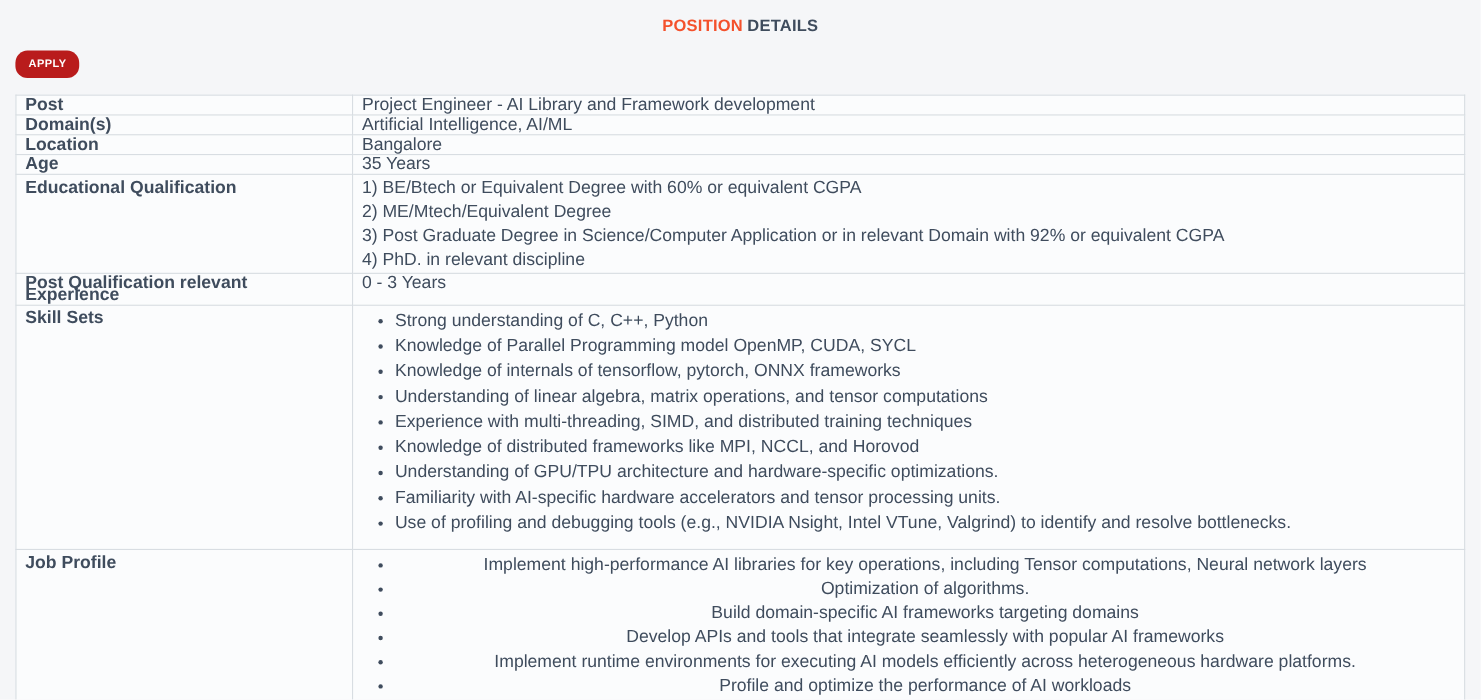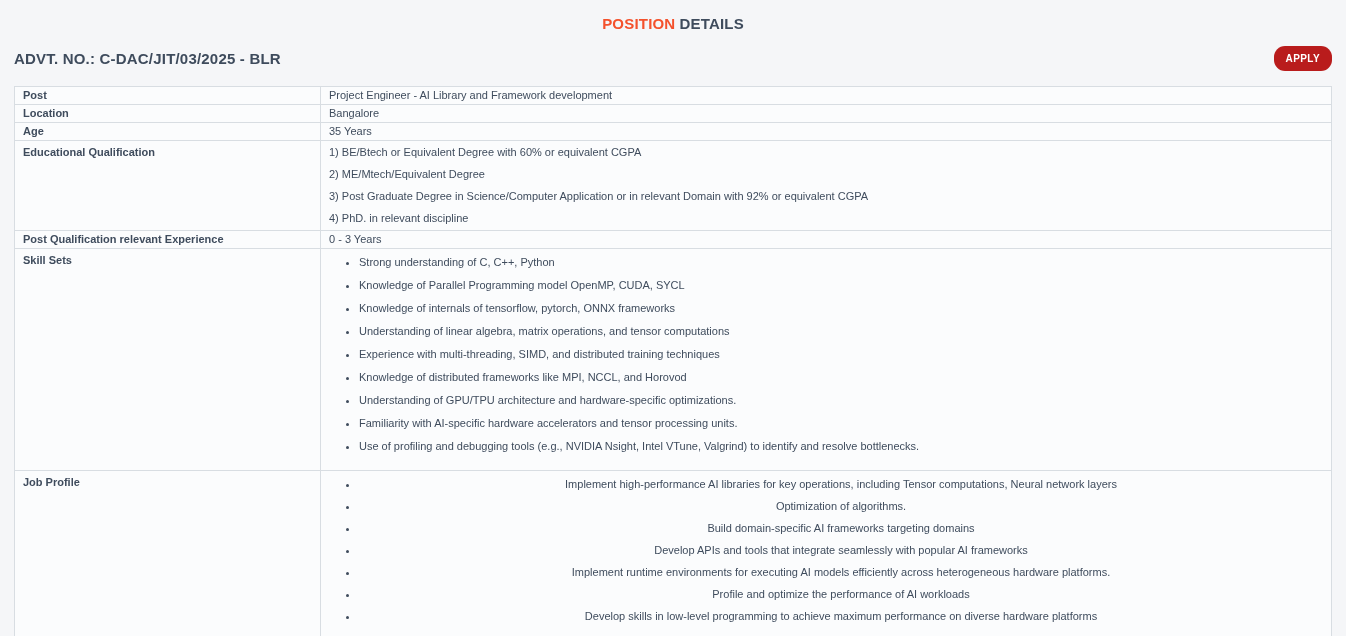--- a/index.html
+++ b/index.html
@@ -38,21 +38,21 @@
   .table-wrap { margin: 15px 14px 0 14px; }
   table.details {
     width: 100%;
     border-collapse: collapse;
     table-layout: fixed;
     background: #fbfcfd;
   }
   table.details td {
     border: 1px solid #d8dde2;
     vertical-align: top;
-    font-size: 11px;
+    font-size: 16px;
     line-height: 11px;
     color: #3f4c5d;
     padding: 3px 8px;
   }
   td.label-cell { width: 306px; font-weight: bold; }
   tr.row-paragraphs td, tr.row-bullets td { padding-top: 6px; padding-bottom: 6px; }
   td.value-cell p { margin: 0 0 11px 0; line-height: 11px; }
   td.value-cell p:last-child { margin-bottom: 0; }
   td.value-cell ul { margin: 2px 0 0 0; padding-left: 30px; list-style: disc outside; }
   tr.row-skills li { margin-bottom: 12px; line-height: 11px; }
@@ -62,30 +62,33 @@
 </head>
 <body>
 
 <div class="page-header">
   <div class="page-title">
     <span class="hl">POSITION</span><span class="rest">DETAILS</span>
   </div>
 </div>
 
 <div class="subheader">
-  <div class="advt">ADVT. NO.: C-DAC/JIT/03/2025 - BLR</div>
   <button class="apply-btn">APPLY</button>
 </div>
 
 <div class="table-wrap">
   <table class="details">
     <tbody id="details-tbody">
         <tr class="row-text">
           <td class="label-cell">Post</td>
           <td class="value-cell"><span>Project Engineer - AI Library and Framework development</span></td>
+        </tr>
+        <tr class="row-text">
+          <td class="label-cell">Domain(s)</td>
+          <td class="value-cell"><span>Artificial Intelligence, AI/ML</span></td>
         </tr>
         <tr class="row-text">
           <td class="label-cell">Location</td>
           <td class="value-cell"><span>Bangalore</span></td>
         </tr>
         <tr class="row-text">
           <td class="label-cell">Age</td>
           <td class="value-cell"><span>35 Years</span></td>
         </tr>
         <tr class="row-paragraphs">

